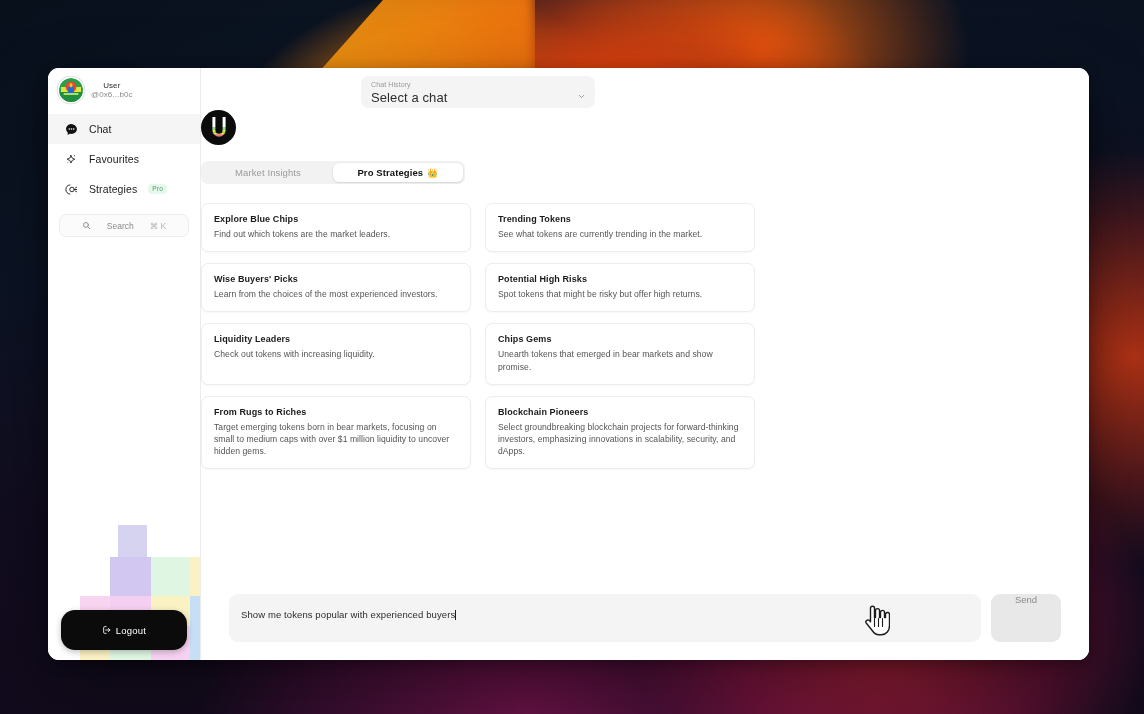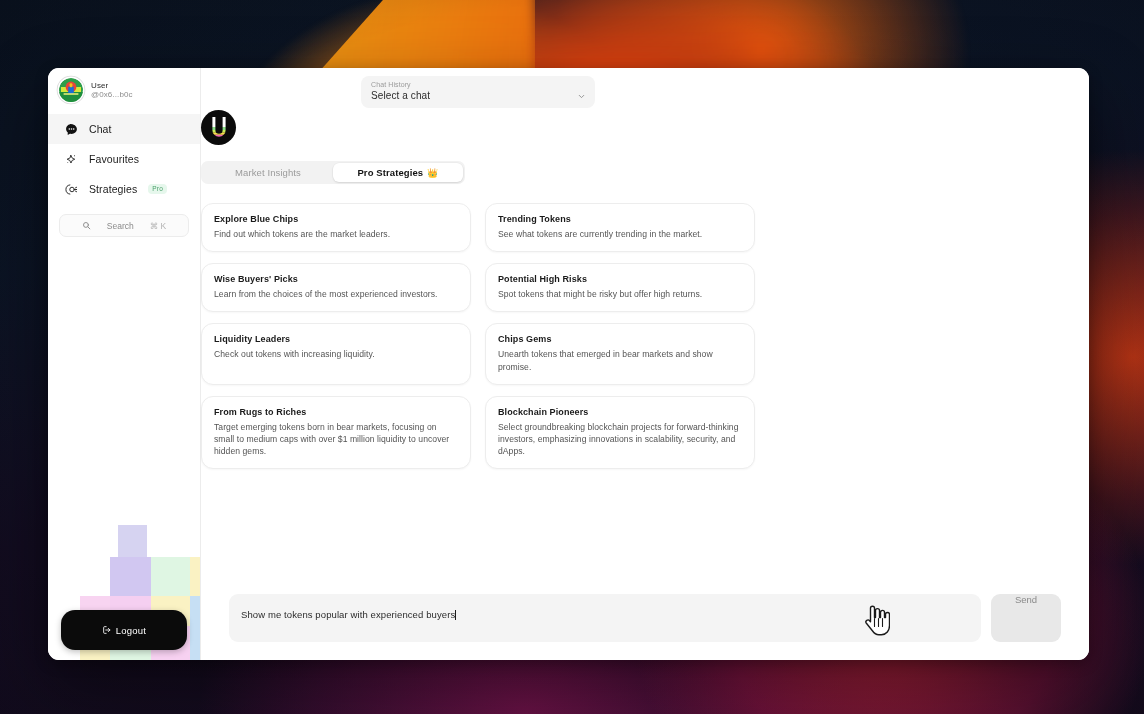--- a/index.html
+++ b/index.html
@@ -89,21 +89,21 @@
     padding: 10px 10px 12px 11px;
   }
   .avatar {
     width: 24px; height: 24px; border-radius: 50%;
     flex: 0 0 24px;
     overflow: hidden;
     position: relative;
     box-shadow: 0 0 0 1.5px #ffffff, 0 0 0 2.3px #d8d8d8;
   }
   .user-meta { line-height: 1.15; overflow: hidden; }
-  .user-name { font-size: 8px; color: #2b2b2b; font-weight: 400; letter-spacing: .1px; }
+  .user-name { font-size: 8px; color: #2b2b2b; font-weight: 400; letter-spacing: .1px; text-align: center; }
   .user-handle { font-size: 8px; color: #8d8d8d; font-weight: 400; letter-spacing: .1px; }
 
   .nav { padding: 0 0 0 0; }
   .nav-item {
     display: flex; align-items: center; gap: 11px;
     height: 30px;
     padding: 0 12px 0 16px;
     cursor: pointer;
     position: relative;
   }
@@ -168,21 +168,21 @@
   #chat-history {
     position: absolute;
     left: 160px; top: 8px;
     width: 234px; height: 32px;
     background: #f4f4f4;
     border-radius: 8px;
     padding: 4px 10px 0 10px;
     cursor: pointer;
   }
   #chat-history .ch-label { font-size: 7px; color: #9a9a9a; line-height: 1.3; letter-spacing: .1px; }
-  #chat-history .ch-value { font-size: 10px; color: #2d2d2d; line-height: 1.35; letter-spacing: .1px; }
+  #chat-history .ch-value { font-size: 13px; color: #2d2d2d; line-height: 1.35; letter-spacing: .1px; }
   #chat-history .ch-chev {
     position: absolute; right: 9px; top: 11px;
     width: 9px; height: 9px; color: #8c8c8c;
   }
 
   #center {
     flex: 1;
     padding: 42px 0 0 0;
     display: flex;
     flex-direction: column;
@@ -230,21 +230,21 @@
     width: 554px;
     display: grid;
     grid-template-columns: 1fr 1fr;
     column-gap: 14px;
     row-gap: 11px;
     align-content: start;
   }
   .card {
     background: #ffffff;
     border: 1px solid #ededed;
-    border-radius: 12px;
+    border-radius: 7px;
     padding: 10px 12px 11px 12px;
     cursor: pointer;
     box-shadow: 0 1px 2px rgba(0,0,0,.035);
   }
   .card .c-title { font-size: 9px; font-weight: bold; color: #1a1a1a; letter-spacing: .1px; margin-bottom: 4px; }
   .card .c-desc { font-size: 8.6px; color: #545454; line-height: 1.42; letter-spacing: .05px; }
 
   
   #composer {
     position: absolute;

